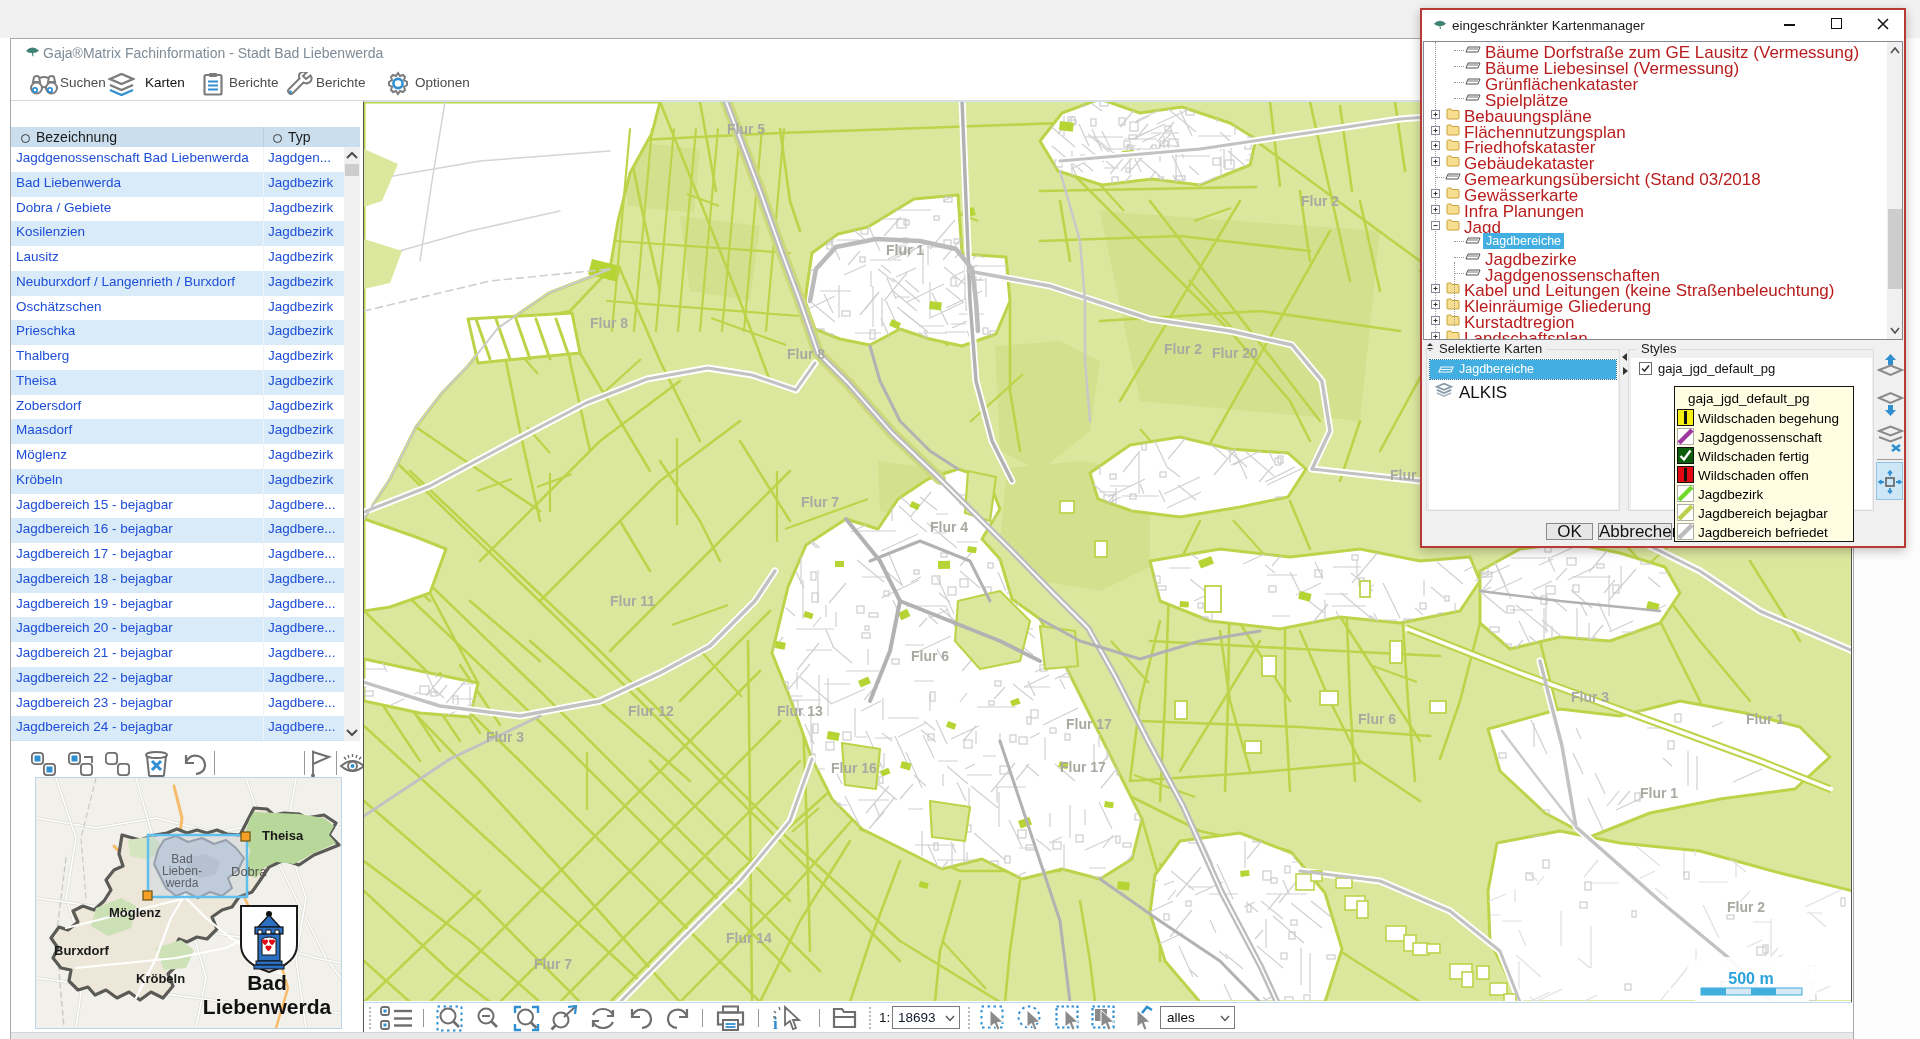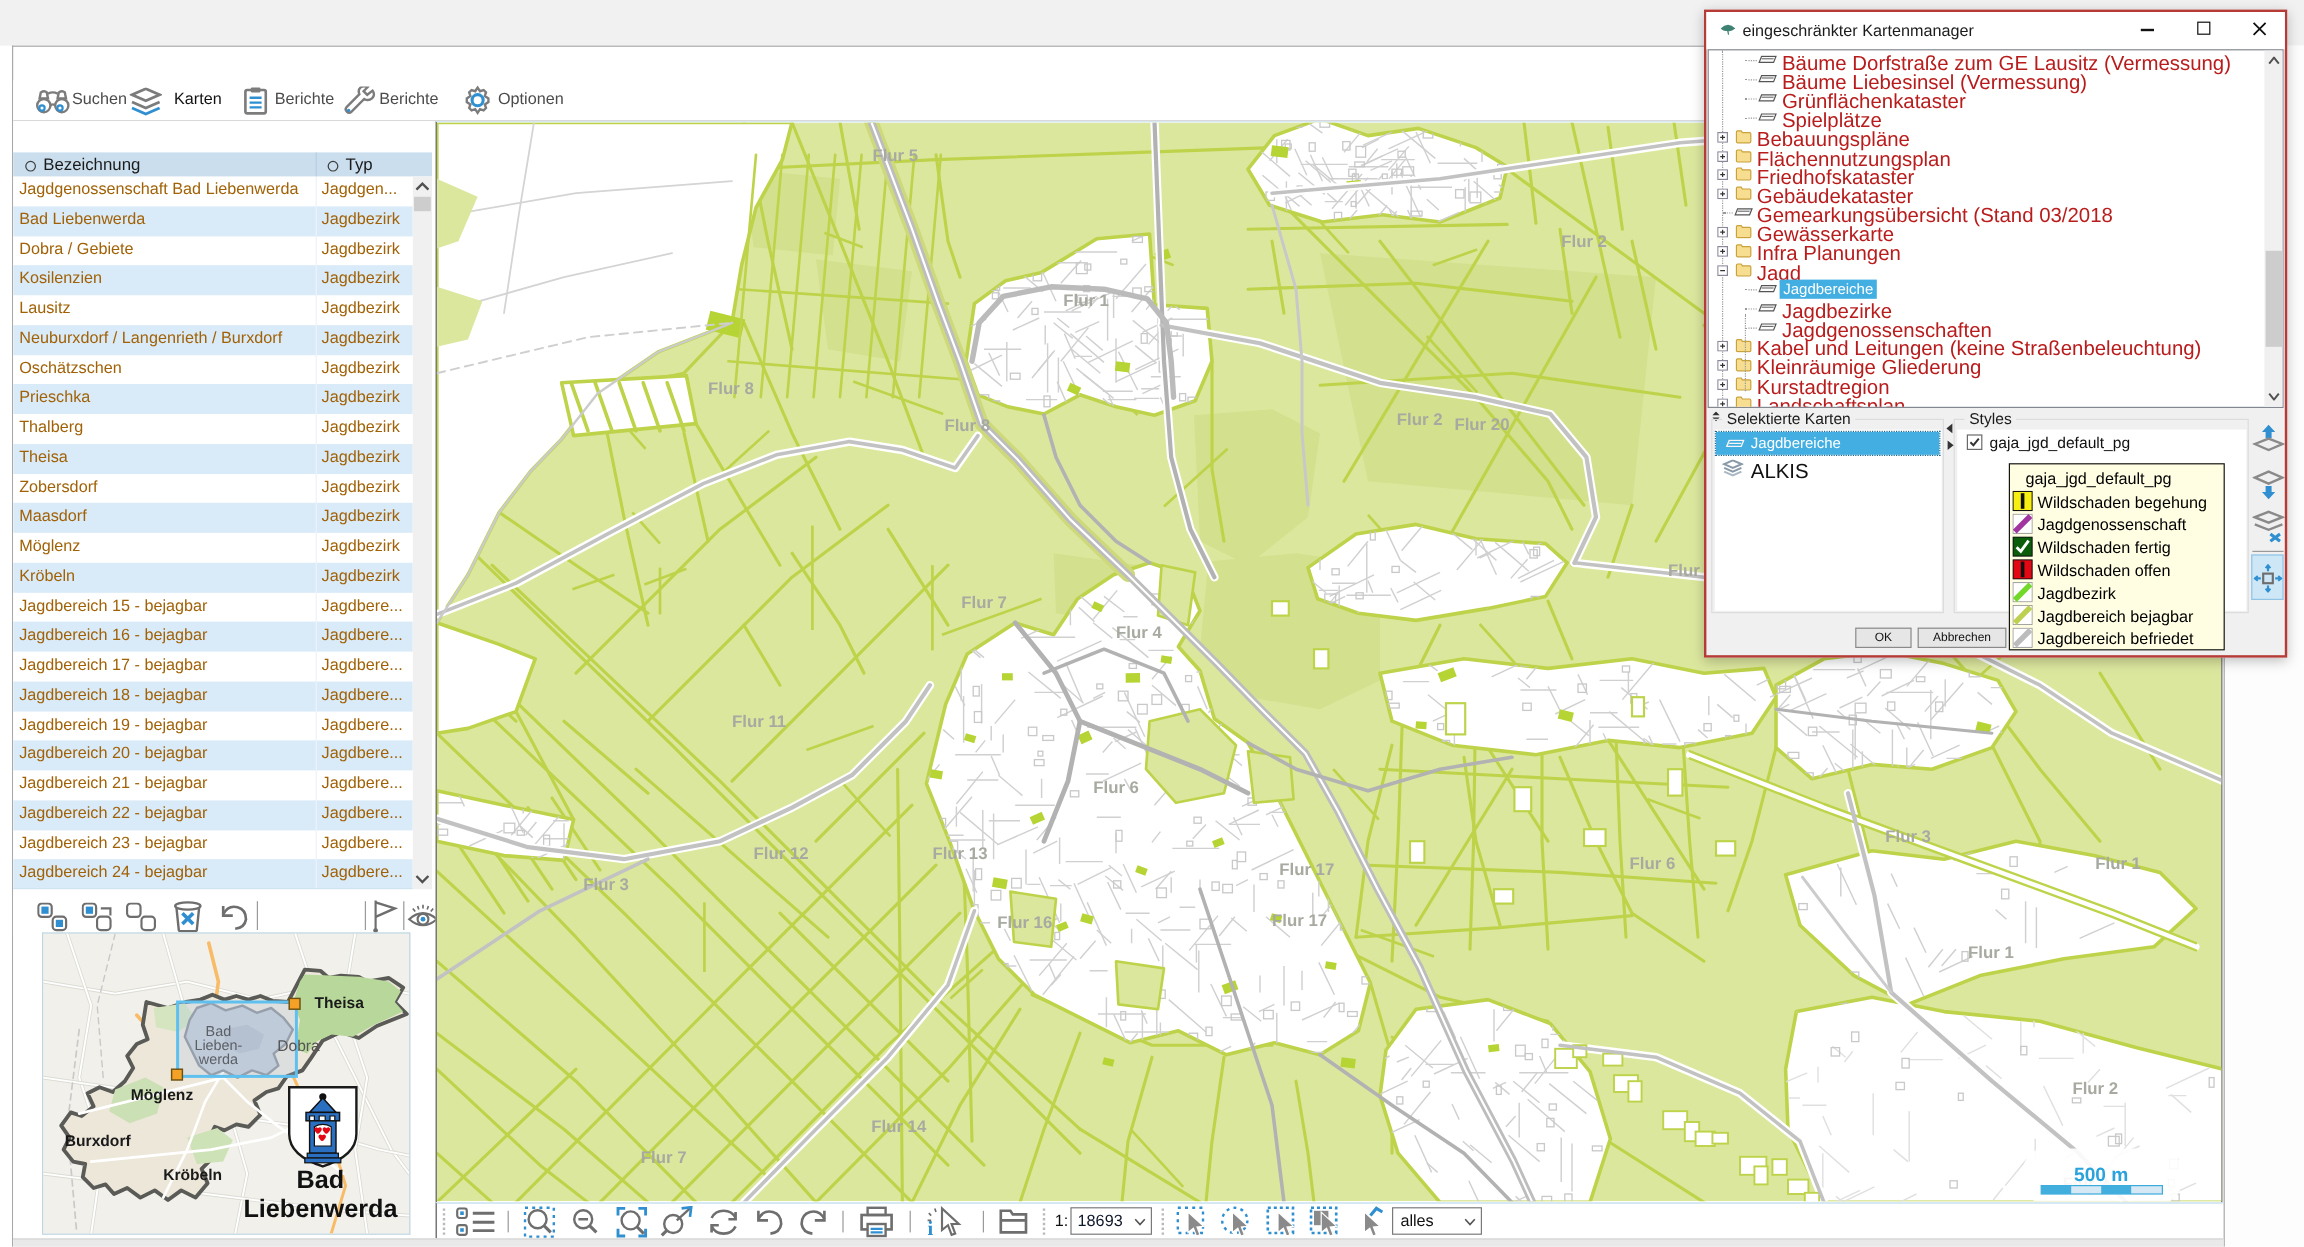--- a/index.html
+++ b/index.html
@@ -13,21 +13,21 @@
 #titlebar { position:absolute; left:0; top:0; width:100%; height:28px; background:#ffffff; }
 #titletext { position:absolute; left:32px; top:6px; font-size:14px; color:#7e8b96; }
 #toolbar { position:absolute; left:0; top:28px; width:100%; height:34px; background:#ffffff; border-bottom:1px solid #d9d9d9; }
 .tblabel { position:absolute; top:8px; color:#4b4b4b; font-size:13.5px; }
 
 #lpanel { position:absolute; left:0px; top:62px; width:350px; height:939px; background:#ffffff; }
 #thead1 { position:absolute; left:0; top:1px; width:349px; height:25px; background:#cadeed; color:#1b1b1b; font-size:14px; text-align:center; line-height:25px; }
 #thead2 { position:absolute; left:0; top:26px; width:349px; height:20px; background:#cadeed; font-size:14px; color:#1b1b1b; }
 .colcirc { display:inline-block; width:9px; height:9px; border:1px solid #3c3c3c; border-radius:50%; background:transparent; margin-right:6px; vertical-align:-1px; }
 #tbody { position:absolute; left:0; top:46px; width:333px; height:594px; overflow:hidden; border-bottom:1px solid #cfe3f0; }
-.trow { position:relative; width:100%; height:24.75px; font-size:13.5px; color:#a16207; }
+.trow { position:relative; width:100%; height:24.75px; font-size:13.5px; color:#1d4ed8; }
 .trow.alt { background:#d9eaf8; }
 .c1 { position:absolute; left:5px; top:3px; white-space:nowrap; }
 .c2 { position:absolute; left:257px; top:3px; white-space:nowrap; }
 .coldiv { position:absolute; left:252px; top:0; width:1px; height:100%; background:#eef3f8; }
 #vscroll { position:absolute; left:333px; top:46px; width:16px; height:594px; background:#f0f0f0; }
 #vthumb { position:absolute; left:1px; top:17px; width:14px; height:12px; background:#cdcdcd; }
 #iconrow { position:absolute; left:0; top:645px; width:349px; height:35px; background:#ffffff; }
 #ovmap { position:absolute; left:24px; top:676px; width:307px; height:252px; border:1px solid #bdd7e7; background:#f1f0ea; overflow:hidden; }
 
 #mapwrap { position:absolute; left:352px; top:62px; width:1489px; height:901px; border-left:1px solid #555; border-right:1px solid #555; border-top:1px solid #cfe3f0; background:#ffffff; overflow:hidden; }
@@ -35,32 +35,38 @@
 #btoolbar { position:absolute; left:352px; top:963px; width:1489px; height:30px; background:#ffffff; border-left:1px solid #555; border-top:1px solid #bcd9ec; }
 #statusbar { position:absolute; left:0px; top:993px; width:1842px; height:8px; background:#e9e9e9; border-top:1px solid #d4d4d4; }
 
 #dlg { position:absolute; left:1420px; top:8px; width:486px; height:540px; background:#f0f0f0; border:2px solid #b63a35; box-shadow:0 3px 10px rgba(0,0,0,0.25); }
 #dlgtitle { position:absolute; left:0; top:0; width:100%; height:31px; background:#ffffff; }
 #dlgtitletext { position:absolute; left:30px; top:8px; font-size:13.5px; color:#1b1b1b; }
 #dtree { position:absolute; left:1px; top:31px; width:480px; height:299px; background:#ffffff; border:1px solid #828790; overflow:hidden; }
 .titem { position:absolute; font-size:17px; color:#b91c1c; white-space:nowrap; }
 .gbox { position:absolute; border:1px solid #dcdcdc; }
 .glabel { position:absolute; top:-9px; left:8px; background:#f0f0f0; padding:0 4px; font-size:13px; color:#1b1b1b; }
-.btn { position:absolute; height:17px; background:#e6e6e6; border:1px solid #8a8a8a; font-size:10px; color:#111; text-align:center; line-height:15px; }
+.btn { position:absolute; height:17px; background:#e6e6e6; border:1px solid #8a8a8a; font-size:17px; color:#111; text-align:center; line-height:15px; }
 #legend { position:absolute; left:252px; top:376px; width:180px; height:156px; background:#fffee3; border:1px solid #141414; z-index:50; }
 .lrow { position:relative; height:19px; font-size:13.5px; color:#000; }
 svg { display:block; }
 </style>
 </head>
 <body>
 <div id="page">
 <div id="topstrip"></div>
 <div id="rightstrip"></div>
 
 <div id="win">
+  <div id="titlebar">
+    <svg class="abs" style="left:14px;top:7px" width="15" height="13" viewBox="0 0 16 14">
+      <path d="M1 5 Q8 -2 15 5 Q11 8 8.6 7.4 L9 11 L8 11 Q7.4 8.5 7.2 7.3 Q4 8 1 5Z" fill="#3e8273"></path>
+    </svg>
+    <div id="titletext">Gaja®Matrix Fachinformation - Stadt Bad Liebenwerda</div>
+  </div>
   <div id="toolbar">
     <svg class="abs" style="left:18px;top:7px" width="30" height="22" viewBox="0 0 30 22">
       <g fill="none" stroke="#7c7c7c" stroke-width="2">
         <path d="M5 3 Q8 1 10 3 L11 8 L4 8 Z"></path>
         <path d="M20 3 Q23 1 25 3 L26 8 L19 8 Z"></path>
         <path d="M11 4 Q15 2 19 4"></path>
         <circle cx="7.5" cy="14" r="5.5"></circle>
         <circle cx="22.5" cy="14" r="5.5"></circle>
         <path d="M13 14 Q15 12 17 14"></path>
       </g>

